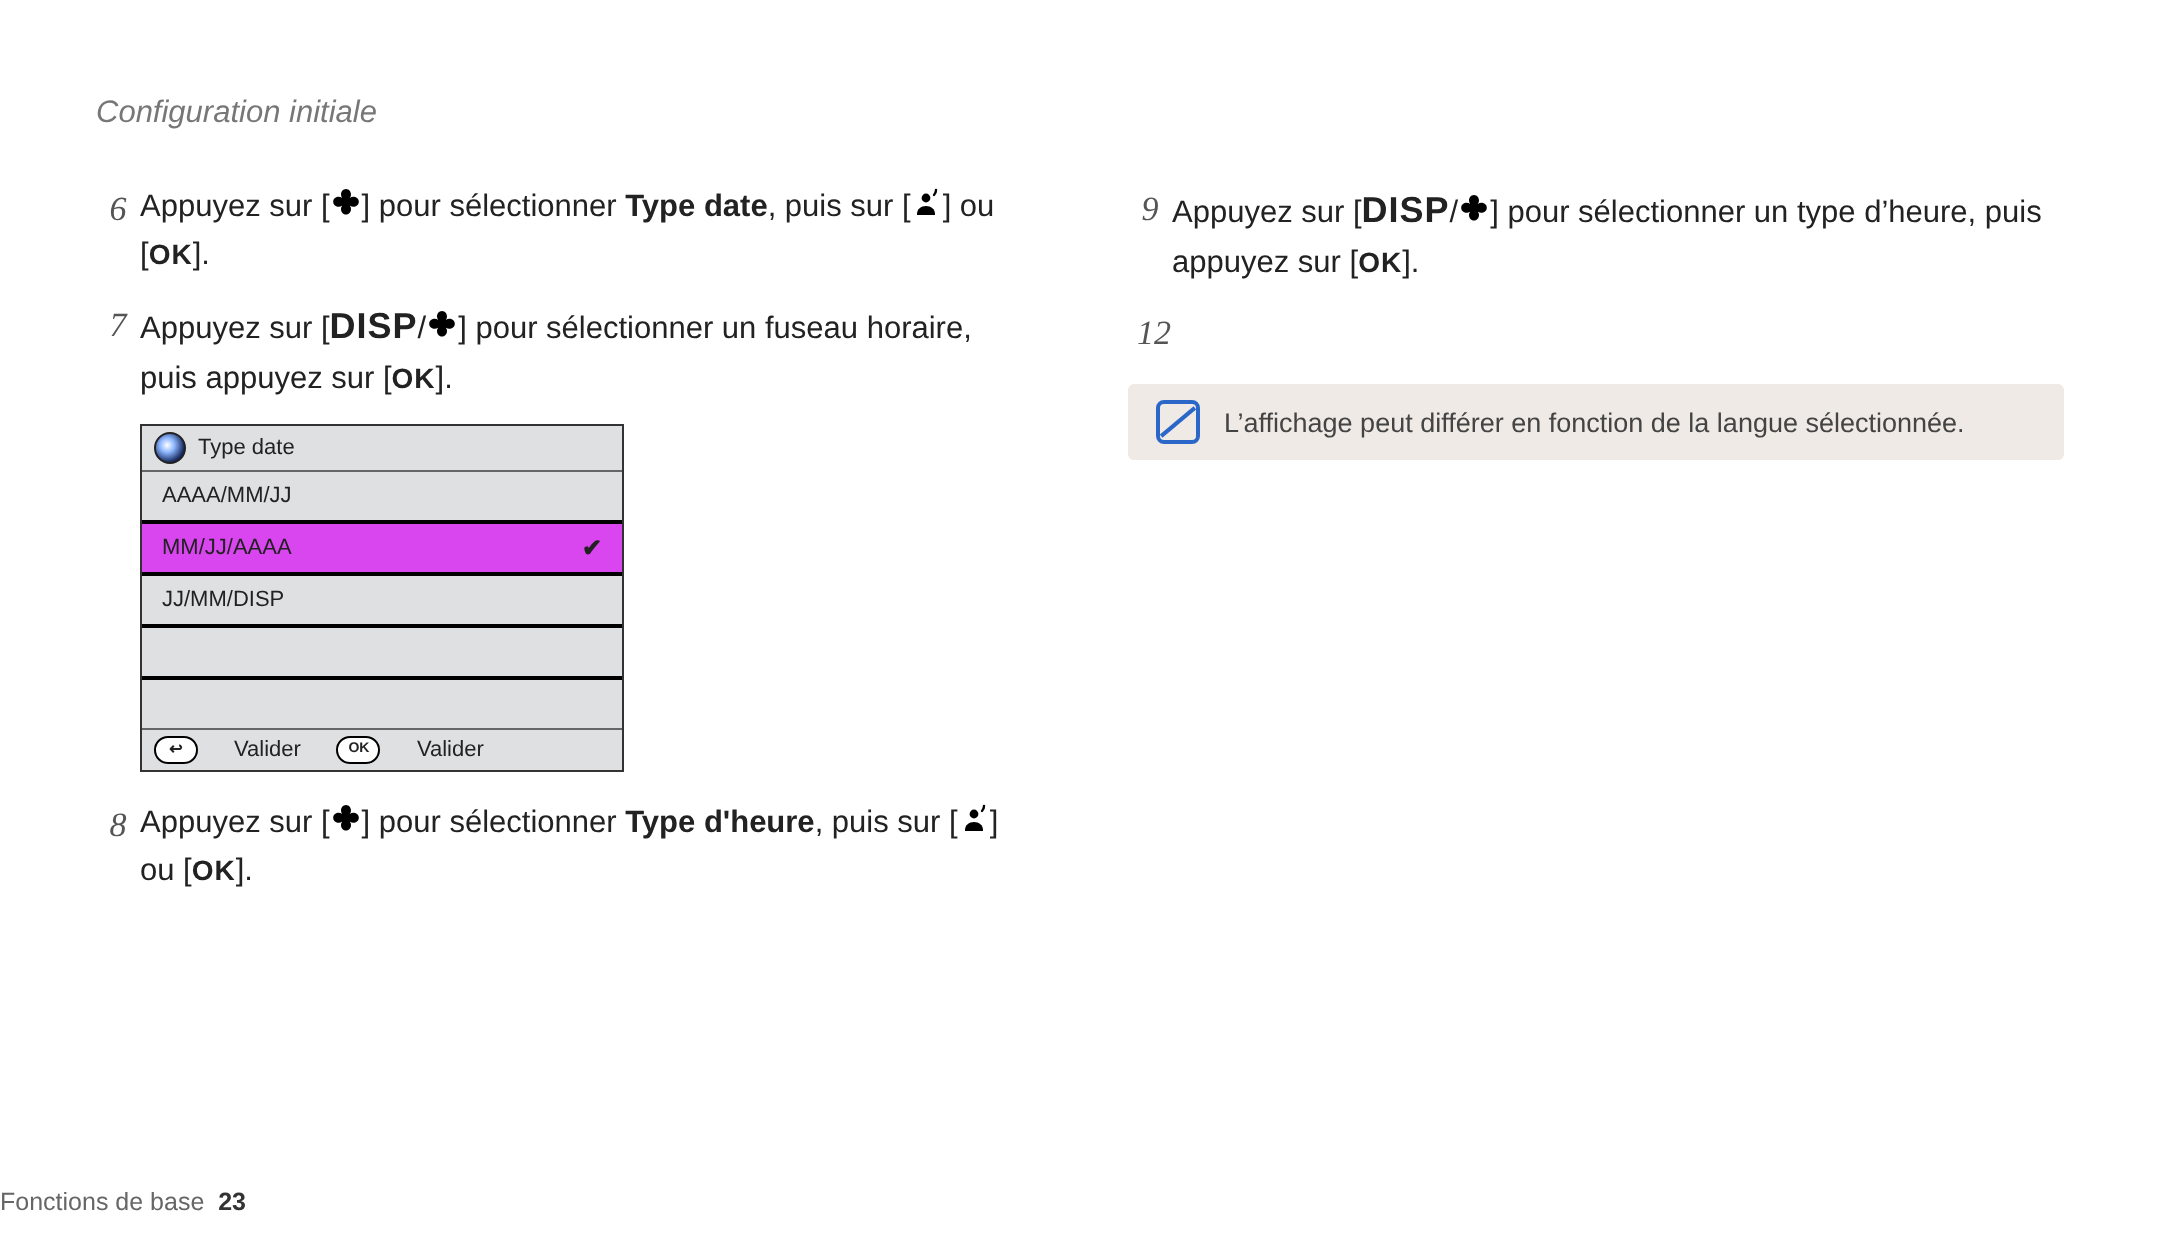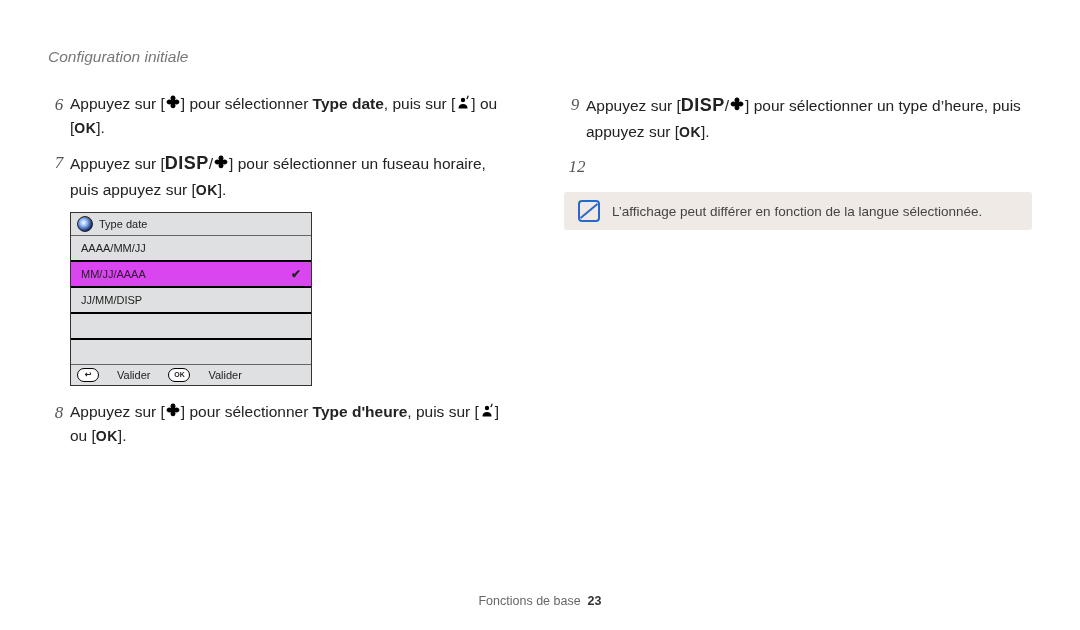--- a/index.html
+++ b/index.html
@@ -143,21 +143,20 @@
     width: 22px; height: 2px;
     background: #2b67c9;
     top: 8px; left: -2px;
     transform: rotate(-40deg);
   }
 
   .page-footer {
     position: absolute;
     bottom: 22px;
     left: 0; right: 0;
-    text-align: center;
     font-size: 12.5px;
     color: #666;
   }
   .page-footer .pn { font-weight: 700; color: #333; }
 </style>
 </head>
 <body>
 
 <svg width="0" height="0" style="position:absolute">
   <defs>

